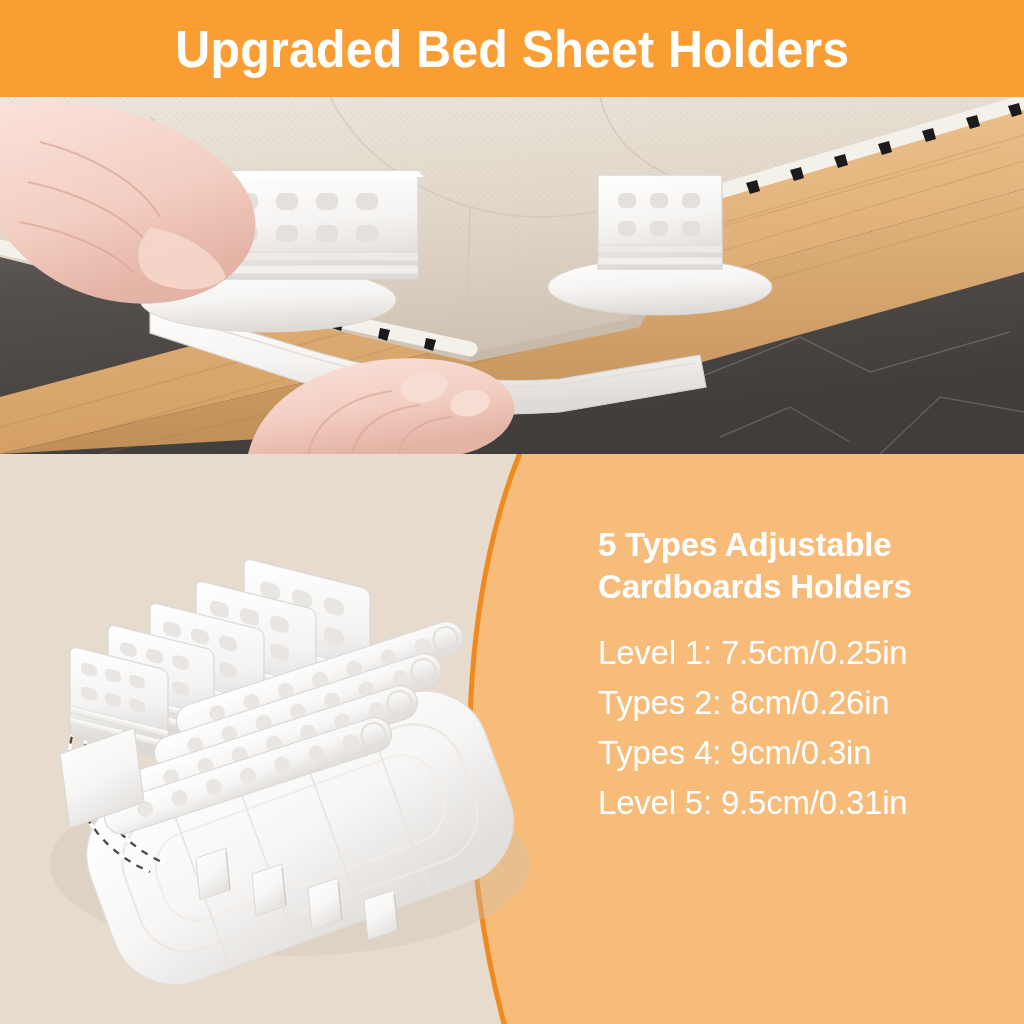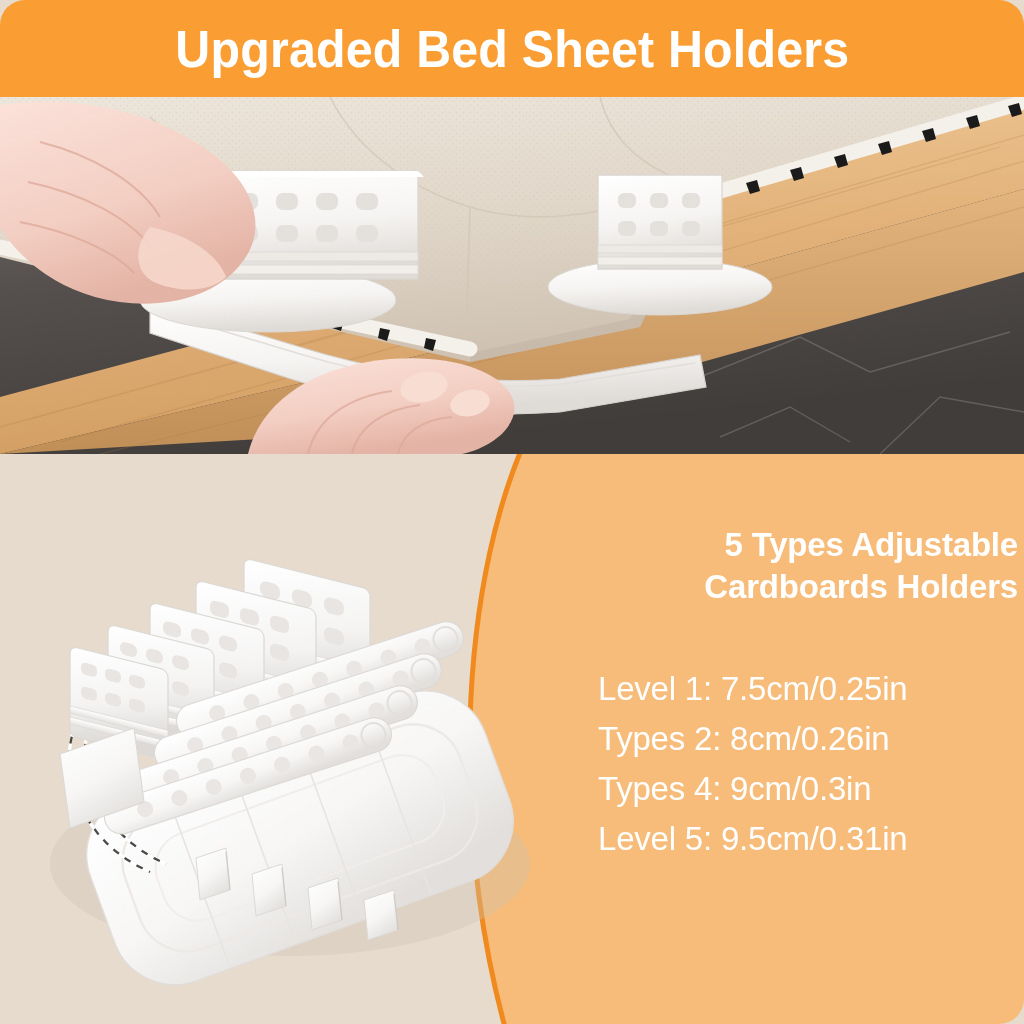--- a/index.html
+++ b/index.html
@@ -1,20 +1,20 @@
 <!DOCTYPE html>
 <html><head>
 <meta charset="utf-8">
 <title>Upgraded Bed Sheet Holders</title>
 <style>
   * { margin:0; padding:0; box-sizing:border-box; }
   html,body { width:1024px; height:1024px; overflow:hidden; background:#E6DBCC; }
   body { font-family:"Liberation Sans", sans-serif; }
 
-  #page { position:relative; width:1024px; height:1024px; overflow:hidden;border-radius:25px; }
+  #page { position:relative; width:1024px; height:1024px; overflow:hidden; }
 
   
   #header {
     position:absolute; left:0; top:0; width:1024px; height:97px;
     background:#FA9D32;
     display:flex; align-items:center; justify-content:center;
   }
   #header-title {
     color:#FFFFFF;
     font-family:"Liberation Sans Narrow","Liberation Sans",sans-serif;
@@ -40,23 +40,23 @@
     background:#E6DBCC; overflow:hidden;
   }
   #bottom > svg.layer { position:absolute; left:0; top:0; width:1024px; height:570px; }
 
   
   #text-panel {
     position:absolute; left:598px; top:70px; width:420px;
   }
   .panel-heading {
     color:#FFFFFF; font-weight:bold; font-size:33px; line-height:42px;
-    letter-spacing:-0.2px; white-space:nowrap;text-align:right;
-  }
-  #level-list { margin-top:56px; }
+    letter-spacing:-0.2px; white-space:nowrap;
+  }
+  #level-list { margin-top:20px; }
   .level-line {
     color:#FFFFFF; font-weight:normal; font-size:33px; line-height:50px;
     letter-spacing:-0.2px; white-space:nowrap;
   }
 </style>
 </head>
 <body>
 
 <div id="page">
 

